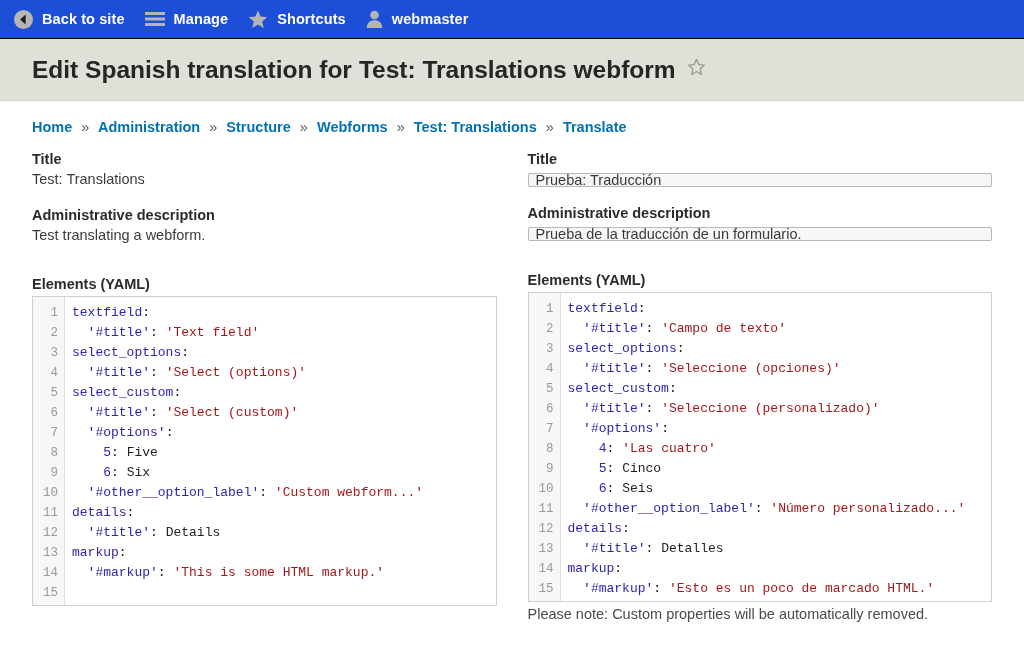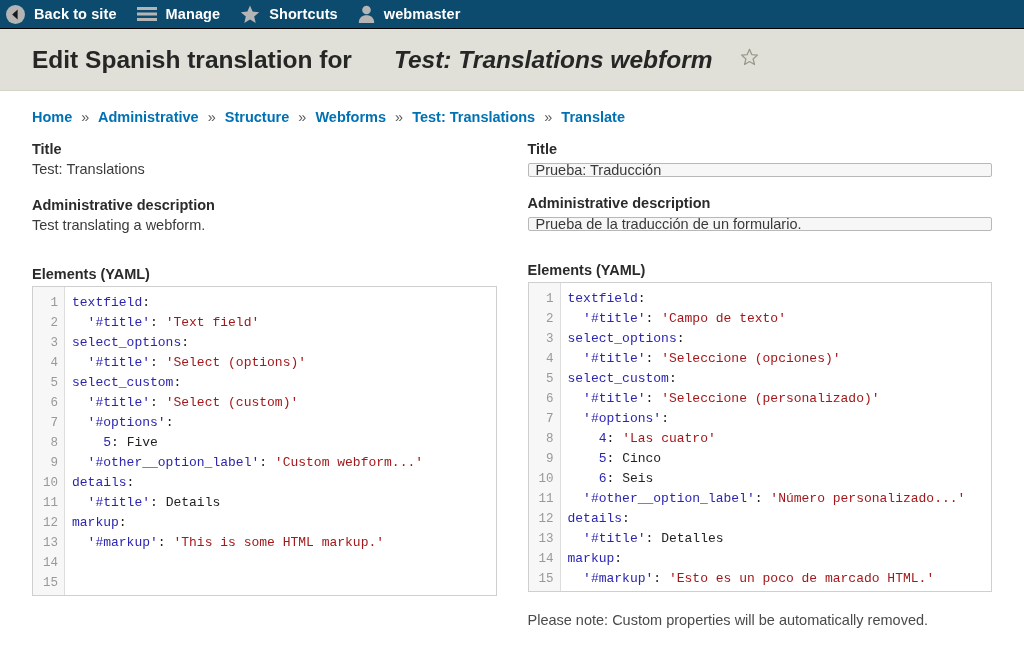--- a/index.html
+++ b/index.html
@@ -11,25 +11,25 @@
     height: 671px;
     overflow: hidden;
     background: #ffffff;
     font-family: "Liberation Sans", sans-serif;
     color: #2b2b2b;
     -webkit-font-smoothing: antialiased;
   }
 
   
   .toolbar {
-    height: 29px;
-    background: #0c4a6e;
+    height: 39px;
+    background: #1d4ed8;
     display: flex;
     align-items: center;
-    padding: 0 0 0 0;
+    padding: 0 0 0 8px;
     box-sizing: border-box;
     border-bottom: 1px solid #000;
   }
   .tb-item {
     display: flex;
     align-items: center;
     height: 39px;
     padding: 0 14px 0 6px;
     color: #ffffff;
     font-size: 14.5px;
@@ -50,26 +50,25 @@
     padding: 0 32px;
     box-sizing: border-box;
     border-bottom: 1px solid #d3d3ca;
   }
   .page-title {
     font-size: 24.5px;
     font-weight: bold;
     color: #262626;
     display: flex;
     align-items: baseline;
-    gap: 17px;
+    gap: 0;
     white-space: nowrap;
   }
   .page-title .t-em {
-    font-style: italic;
-    margin-left: 25px;
+    margin-left: 7px;
   }
   .star-flag {
     margin-left: 11px;
     position: relative;
     top: -2px;
   }
 
   
   .content {
     padding: 0 32px;
@@ -176,21 +175,21 @@
     color: #222222;
   }
   .tok-key   { color: #2b25b0; }
   .tok-str   { color: #a3181b; }
   .tok-plain { color: #222222; }
   .tok-punc  { color: #222222; }
 
   .note {
     font-size: 14.5px;
     color: #4a4a4a;
-    margin-top: 20px;
+    margin-top: 4px;
   }
 </style>
 </head>
 <body>
 
 <div class="toolbar">
 
   <div class="tb-item">
     <span class="tb-icon">
       <svg width="19" height="19" viewBox="0 0 19 19">
@@ -242,21 +241,21 @@
       </svg>
     </span>
   </h1>
 </div>
 
 <div class="content">
 
   <div class="breadcrumb">
     <a>Home</a>
     <span class="crumb-sep">»</span>
-    <a>Administrative</a>
+    <a>Administration</a>
     <span class="crumb-sep">»</span>
     <a>Structure</a>
     <span class="crumb-sep">»</span>
     <a>Webforms</a>
     <span class="crumb-sep">»</span>
     <a>Test: Translations</a>
     <span class="crumb-sep">»</span>
     <a>Translate</a>
   </div>
 
@@ -297,20 +296,21 @@
               </div>
             <div class="code">
                 <div class="cl"><span class="tok-key">textfield</span><span class="tok-punc">:</span></div>
                 <div class="cl"><span class="tok-key">  '#title'</span><span class="tok-punc">: </span><span class="tok-str">'Text field'</span></div>
                 <div class="cl"><span class="tok-key">select_options</span><span class="tok-punc">:</span></div>
                 <div class="cl"><span class="tok-key">  '#title'</span><span class="tok-punc">: </span><span class="tok-str">'Select (options)'</span></div>
                 <div class="cl"><span class="tok-key">select_custom</span><span class="tok-punc">:</span></div>
                 <div class="cl"><span class="tok-key">  '#title'</span><span class="tok-punc">: </span><span class="tok-str">'Select (custom)'</span></div>
                 <div class="cl"><span class="tok-key">  '#options'</span><span class="tok-punc">:</span></div>
                 <div class="cl"><span class="tok-key">    5</span><span class="tok-punc">: </span><span class="tok-plain">Five</span></div>
+                <div class="cl"><span class="tok-key">    6</span><span class="tok-punc">: </span><span class="tok-plain">Six</span></div>
                 <div class="cl"><span class="tok-key">  '#other__option_label'</span><span class="tok-punc">: </span><span class="tok-str">'Custom webform...'</span></div>
                 <div class="cl"><span class="tok-key">details</span><span class="tok-punc">:</span></div>
                 <div class="cl"><span class="tok-key">  '#title'</span><span class="tok-punc">: </span><span class="tok-plain">Details</span></div>
                 <div class="cl"><span class="tok-key">markup</span><span class="tok-punc">:</span></div>
                 <div class="cl"><span class="tok-key">  '#markup'</span><span class="tok-punc">: </span><span class="tok-str">'This is some HTML markup.'</span></div>
               </div>
           </div>
         </div>
       </div>
     </div>

